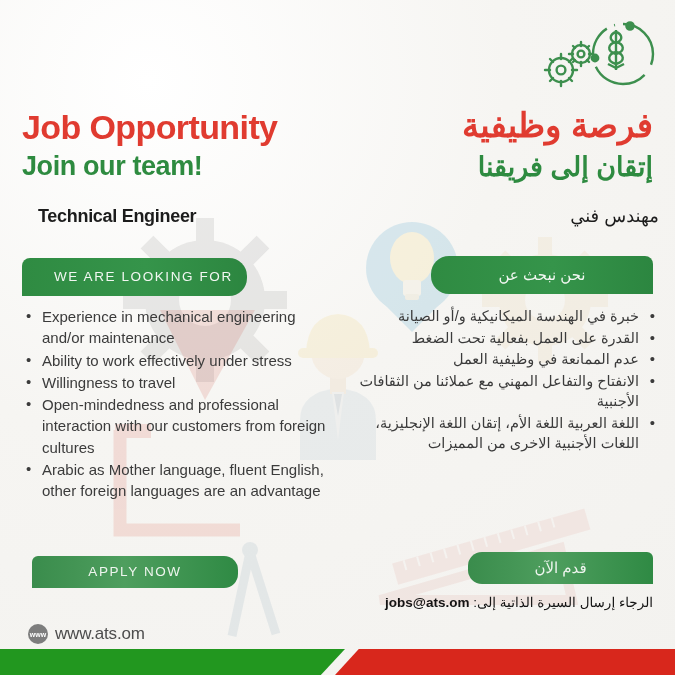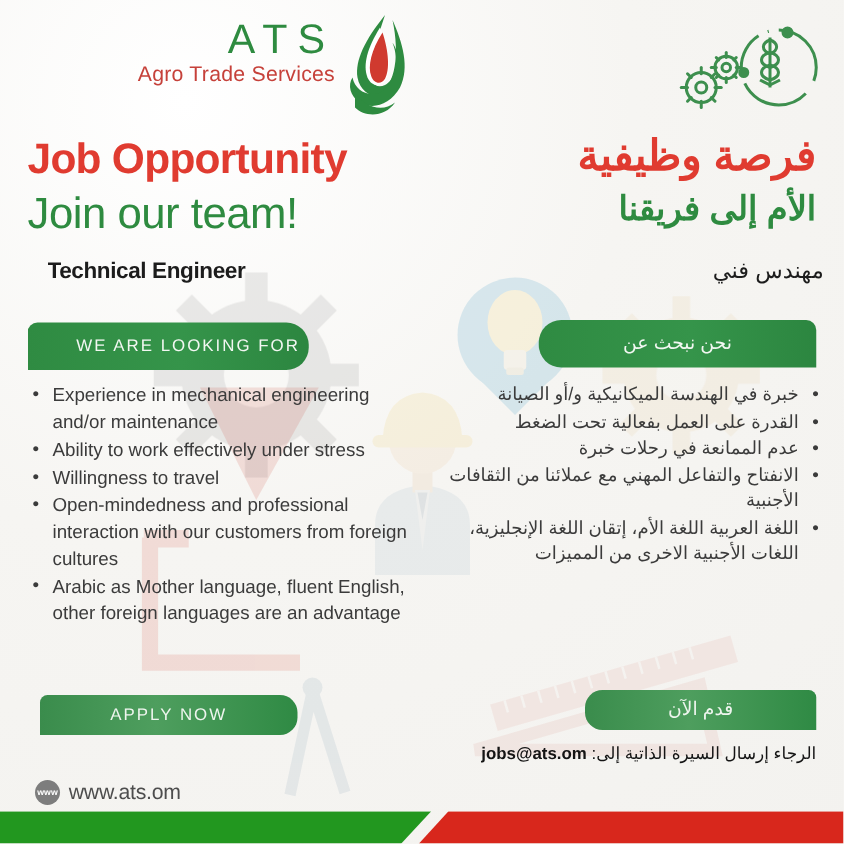--- a/index.html
+++ b/index.html
@@ -43,21 +43,21 @@
   .top-icons { position:absolute; right:18px; top:12px; }
 
   
   .en-title {
     position:absolute; left:22px; top:110px;
     font-size:34px; font-weight:bold; color:#e03b30;
     letter-spacing:-0.6px; line-height:1;
   }
   .en-subtitle {
     position:absolute; left:22px; top:153px;
-    font-size:35px; font-weight:normal; color:#2e8b40;
+    font-size:27px; font-weight:bold; color:#2e8b40;
     letter-spacing:-0.4px; line-height:1;
   }
   .ar-title {
     position:absolute; right:22px; top:104px;
     font-size:34px; font-weight:bold; color:#e03b30;
     direction:rtl; line-height:1.25;
   }
   .ar-subtitle {
     position:absolute; right:22px; top:150px;
     font-size:27px; font-weight:bold; color:#2e8b40;
@@ -79,21 +79,20 @@
   
   .badge {
     position:absolute; height:38px; line-height:38px;
     background:linear-gradient(90deg,#2f8b42 0%, #35944a 55%, #2c8640 100%);
     color:#f2f7f2; font-size:13.5px; letter-spacing:1.6px;
   }
   .badge.left {
     left:22px; top:258px; width:225px;
     border-radius:8px 18px 18px 0;
     padding-left:32px;
-    text-align:center;
   }
   .badge.right {
     right:22px; top:256px; width:222px;
     border-radius:18px 8px 0 18px;
     text-align:center; letter-spacing:0; font-size:15px;
     direction:rtl; padding-right:0;
   }
 
   
   .list {
@@ -248,35 +247,20 @@
         <path d="M 250 552 L 232 636 M 250 552 L 276 634" stroke="#9fb6c4" stroke-width="9" fill="none"></path>
         <circle cx="250" cy="550" r="8" fill="#9fb6c4"></circle>
       </g>
 
       <g opacity="0.14">
         <path d="M 160 310 L 255 310 L 205 400 Z" fill="#c33a2e"></path>
       </g>
     </svg>
   </div>
 
-  <div class="logo-wrap">
-    <div class="logo-text">
-      <div class="logo-ats">ATS</div>
-      <div class="logo-sub">Agro Trade Services</div>
-    </div>
-    <div class="logo-mark">
-      <svg width="68" height="86" viewBox="0 0 68 86">
-        <path d="M46 2 C 30 22 22 38 24 52 C 26 64 38 70 46 66 C 58 60 62 40 52 24 C 58 40 54 54 46 58 C 38 62 32 54 34 44 C 36 32 42 14 46 2 Z" fill="#2e8b40"></path>
-        <path d="M52 6 C 60 24 66 44 58 60 C 50 74 36 78 26 72 C 18 67 16 58 20 52 C 22 62 32 68 42 64 C 54 58 58 34 52 6 Z" fill="#2e8b40"></path>
-        <path d="M42 12 C 32 28 28 42 32 52 C 35 59 42 60 46 55 C 51 48 50 30 42 12 Z" fill="#ffffff"></path>
-        <path d="M44 16 C 35 30 32 43 35 51 C 37 57 43 58 46 53 C 50 46 49 31 44 16 Z" fill="#d03a2f"></path>
-        <path d="M22 64 C 30 76 44 80 54 72 C 46 84 30 84 22 76 Z" fill="#2e8b40"></path>
-      </svg>
-    </div>
-  </div>
 
   <div class="top-icons">
     <svg width="130" height="90" viewBox="0 0 130 90" fill="none" stroke="#3d8f4e" stroke-width="2.4">
 
       <g>
         <path d="M 96 12 A 30 30 0 1 1 66 42" stroke-dasharray="58 12"></path>
         <path d="M 66 42 A 30 30 0 0 1 88 13" stroke-dasharray="30 8"></path>
         <circle cx="103" cy="14" r="3.6" fill="#3d8f4e"></circle>
         <circle cx="68" cy="46" r="3.2" fill="#3d8f4e"></circle>
         <line x1="89" y1="18" x2="89" y2="58"></line>
@@ -313,21 +297,21 @@
           <line x1="23" y1="69" x2="26" y2="66"></line>
             <line x1="42" y1="50" x2="45" y2="47"></line>
         </g>
       </g>
     </svg>
   </div>
 
   <div class="en-title">Job Opportunity</div>
   <div class="en-subtitle">Join our team!</div>
   <div class="ar-title">فرصة وظيفية</div>
-  <div class="ar-subtitle">الأم إلى فريقنا</div>
+  <div class="ar-subtitle">إتقان إلى فريقنا</div>
 
   <div class="en-role">Technical Engineer</div>
   <div class="ar-role">مهندس فني</div>
 
   <div class="badge left">WE ARE LOOKING FOR</div>
   <div class="badge right">نحن نبحث عن</div>
 
   <div class="list en">
     <ul>
       <li>Experience in mechanical engineering and/or maintenance</li>
@@ -335,21 +319,21 @@
       <li>Willingness to travel</li>
       <li>Open-mindedness and professional interaction with our customers from foreign cultures</li>
       <li>Arabic as Mother language, fluent English, other foreign languages are an advantage</li>
     </ul>
   </div>
 
   <div class="list ar">
     <ul>
       <li>خبرة في الهندسة الميكانيكية و/أو الصيانة</li>
       <li>القدرة على العمل بفعالية تحت الضغط</li>
-      <li>عدم الممانعة في رحلات خبرة</li>
+      <li>عدم الممانعة في وظيفية العمل</li>
       <li>الانفتاح والتفاعل المهني مع عملائنا من الثقافات الأجنبية</li>
       <li>اللغة العربية اللغة الأم، إتقان اللغة الإنجليزية، اللغات الأجنبية الاخرى من المميزات</li>
     </ul>
   </div>
 
   <div class="apply left">APPLY NOW</div>
   <div class="apply right">قدم الآن</div>
 
   <div class="resume-ar">
     <span>الرجاء إرسال السيرة الذاتية إلى:</span>

